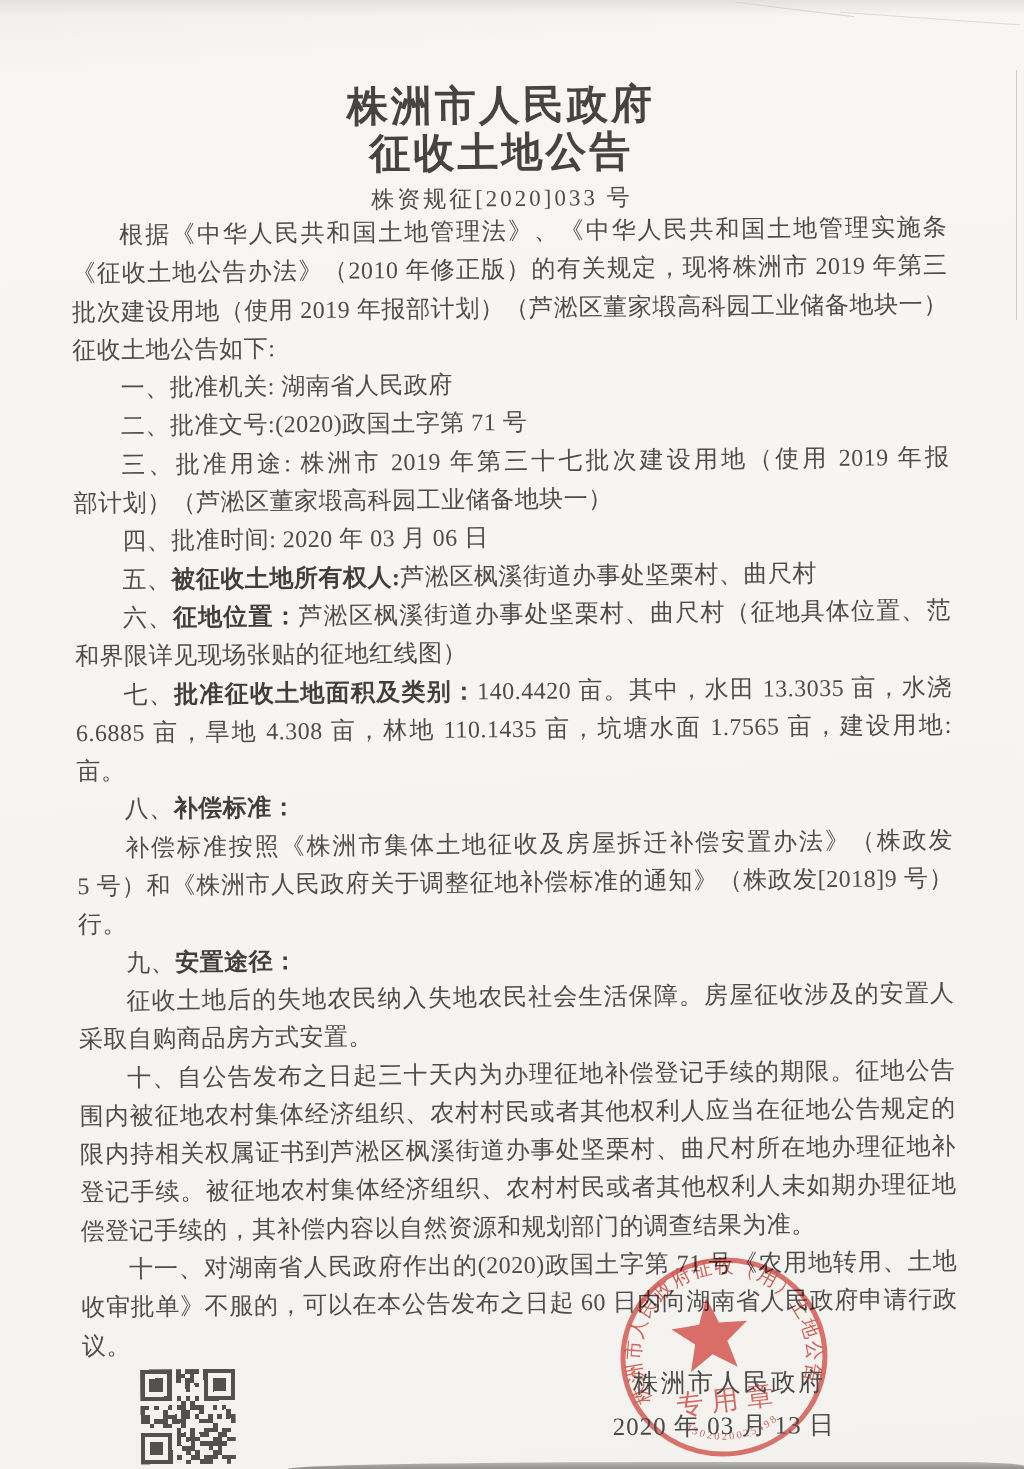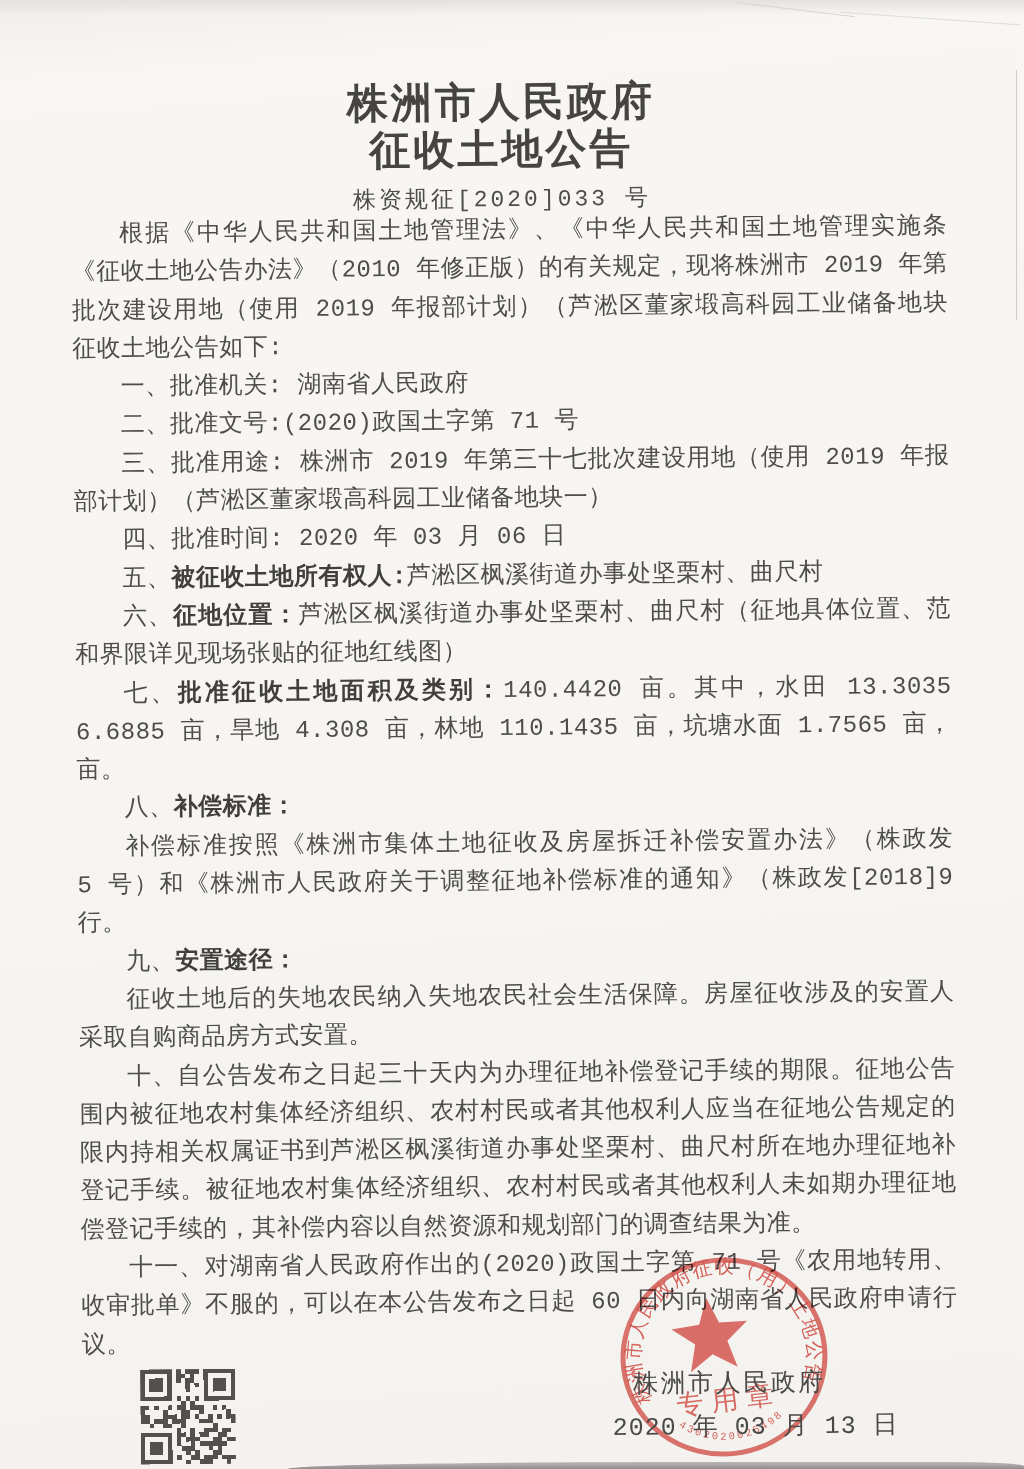--- a/index.html
+++ b/index.html
@@ -1,19 +1,19 @@
 <!DOCTYPE html>
 <html><head>
 <meta charset="utf-8">
 <style>
   html,body{margin:0;padding:0;background:#ffffff;}
   .page{
     position:relative;width:1024px;height:1469px;overflow:hidden;
     background:linear-gradient(176deg,#efeeec 0%,#f7f6f4 5%,#f6f5f2 50%,#f3f2ef 100%);
-    font-family:Liberation Mono, monospace;color:#4e4d4b;
+    font-family:Liberation Serif, serif;color:#4e4d4b;
   }
   .content{position:absolute;inset:0;transform:rotate(-0.55deg);transform-origin:50% 50%;}
   .titleblock{position:absolute;top:82px;left:0;right:10px;text-align:center;}
   .title-line{font-size:41px;line-height:47px;font-weight:700;color:#454442;letter-spacing:3px;}
   .docno{font-size:23px;margin-top:7px;letter-spacing:3px;color:#4e4d4b;}
   .docbody{position:absolute;left:76px;right:72px;top:212px;font-size:24px;letter-spacing:0.5px;}
   .line{height:38.3px;line-height:38.3px;white-space:nowrap;overflow:visible;}
   .line.fill{white-space:normal;text-align:justify;text-align-last:justify;overflow:hidden;}
   .line.indent{text-indent:2em;}
   .b{font-weight:700;color:#403f3d;}

